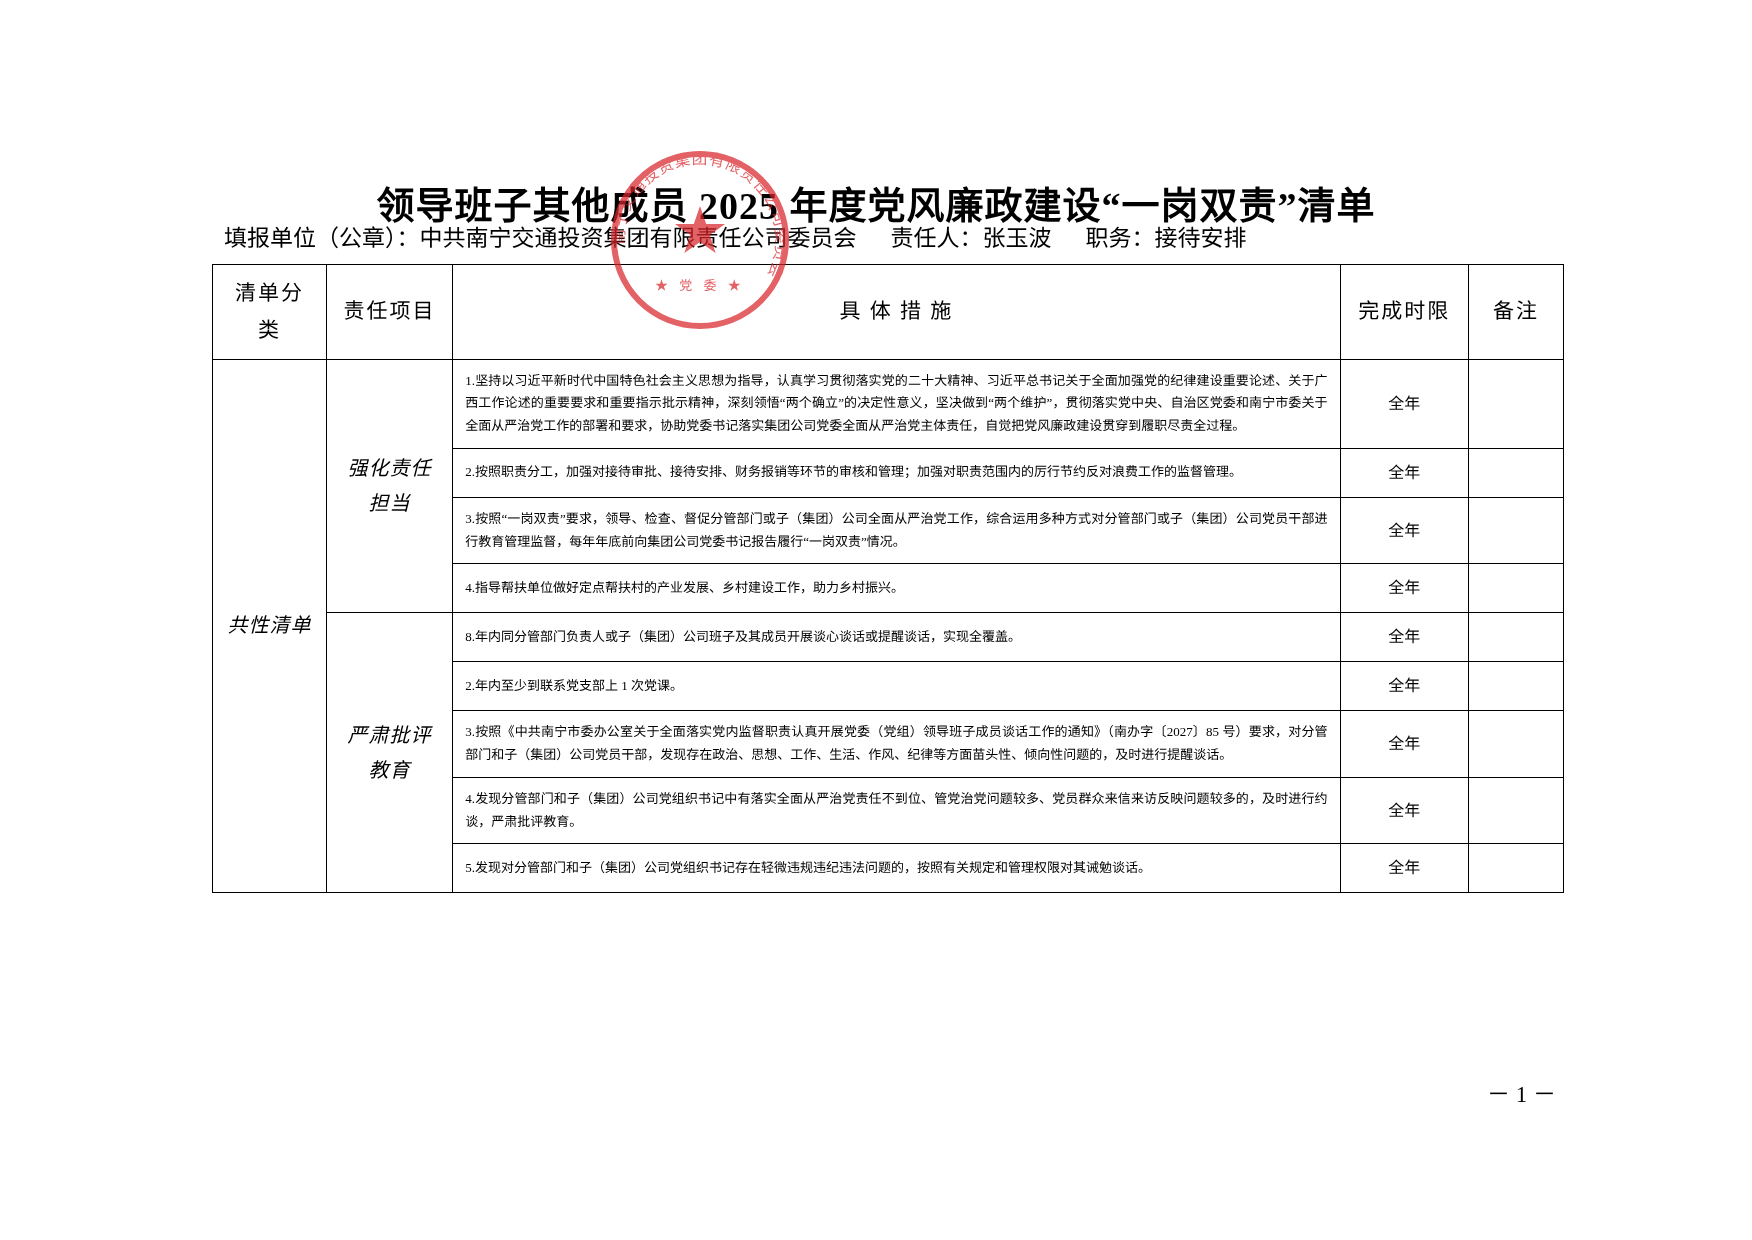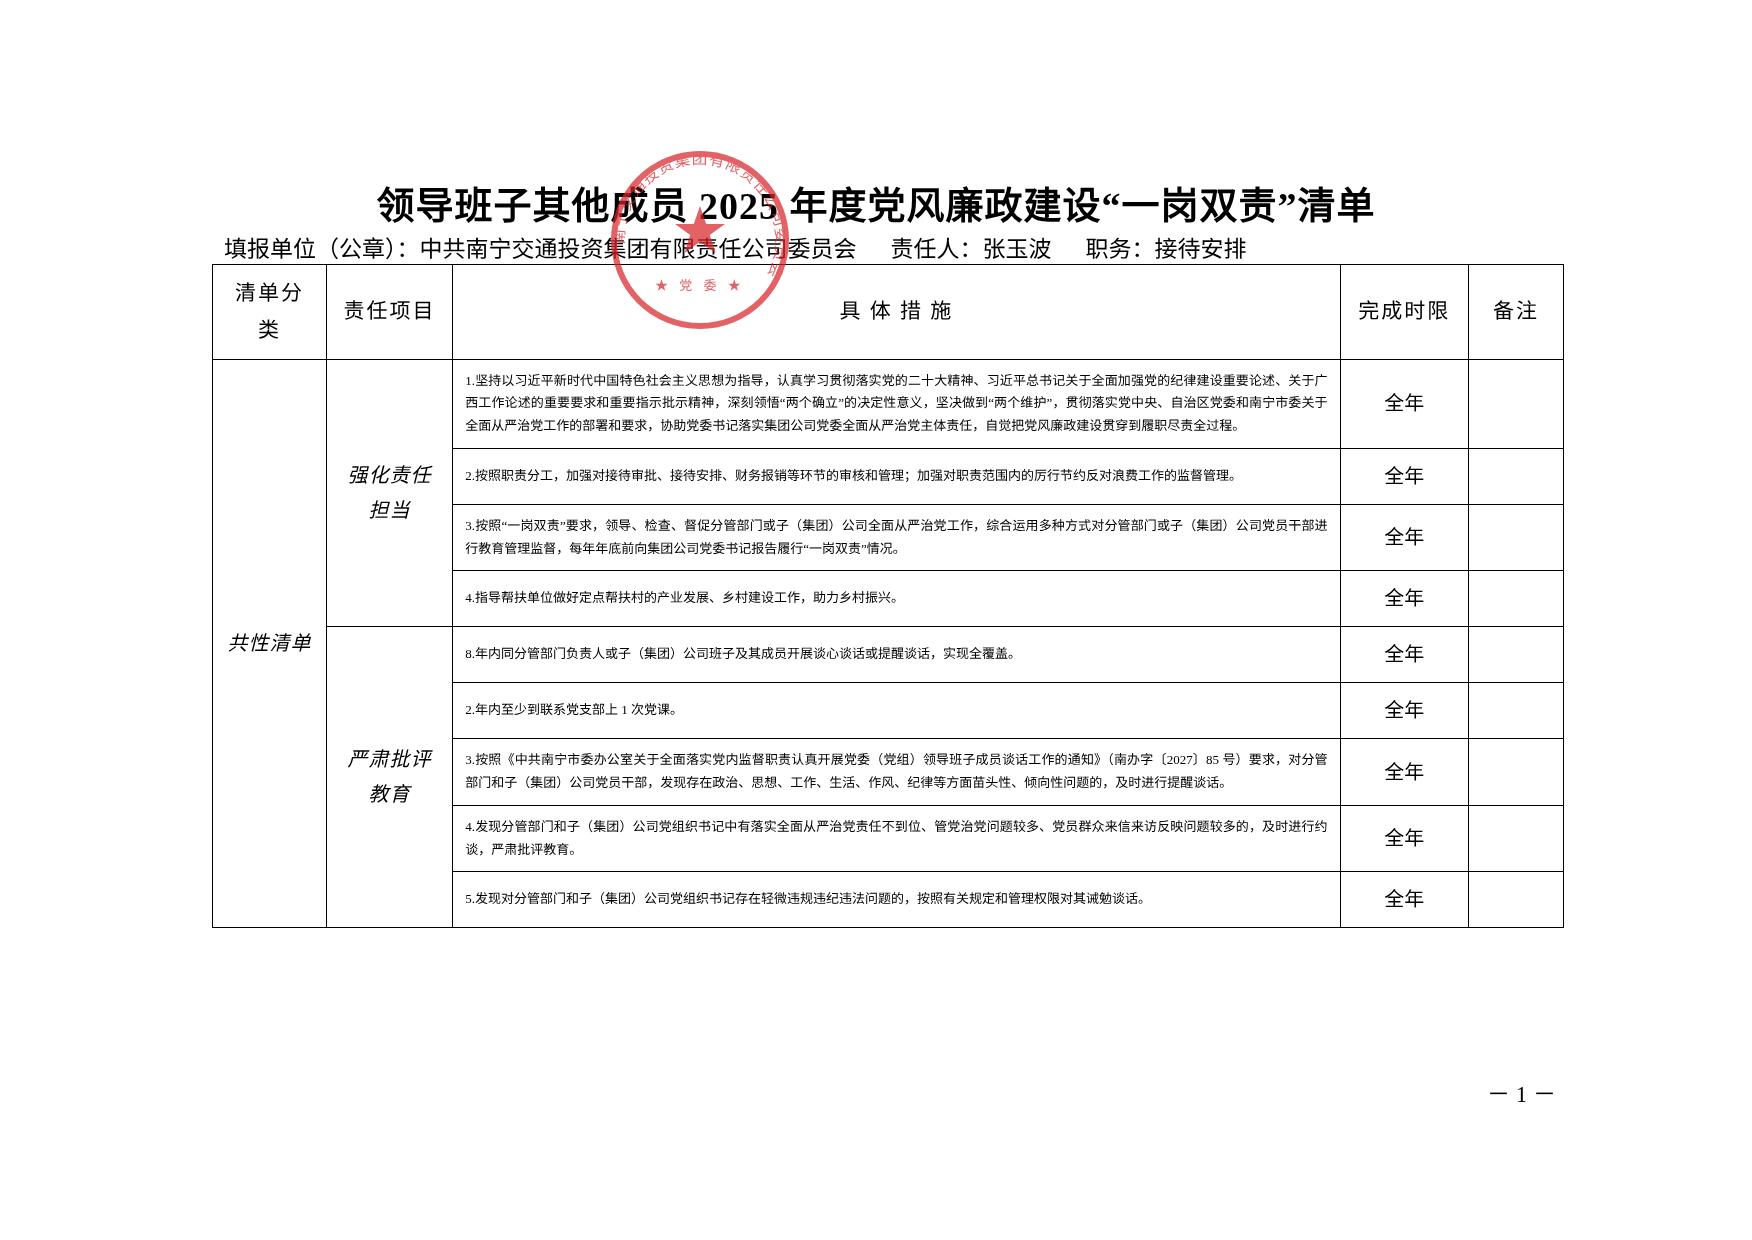--- a/index.html
+++ b/index.html
@@ -34,21 +34,21 @@
     font-size: 38px;
     font-weight: bold;
     letter-spacing: 1px;
     font-family: "Liberation Serif", "DejaVu Serif", serif;
     white-space: nowrap;
   }
 
   
   .meta-line {
     position: absolute;
-    top: 230px;
+    top: 219px;
     left: 224px;
     width: 1310px;
     font-size: 23px;
     display: flex;
     align-items: baseline;
     white-space: nowrap;
   }
   .meta-value { font-size: 23px; }
   .meta-gap { display: inline-block; width: 34px; }
 
@@ -96,21 +96,21 @@
 
   td.cat, td.item, td.dead, td.note {
     text-align: center;
   }
   td.cat, td.item {
     font-size: 20px;
     letter-spacing: 1px;
     font-style: italic;
   }
   td.dead {
-    font-size: 20px;
+    font-size: 16px;
   }
   td.meas {
     text-align: justify;
     text-justify: inter-ideograph;
     font-size: 13px;
     line-height: 1.95;
   }
 
   
   .page-number {

